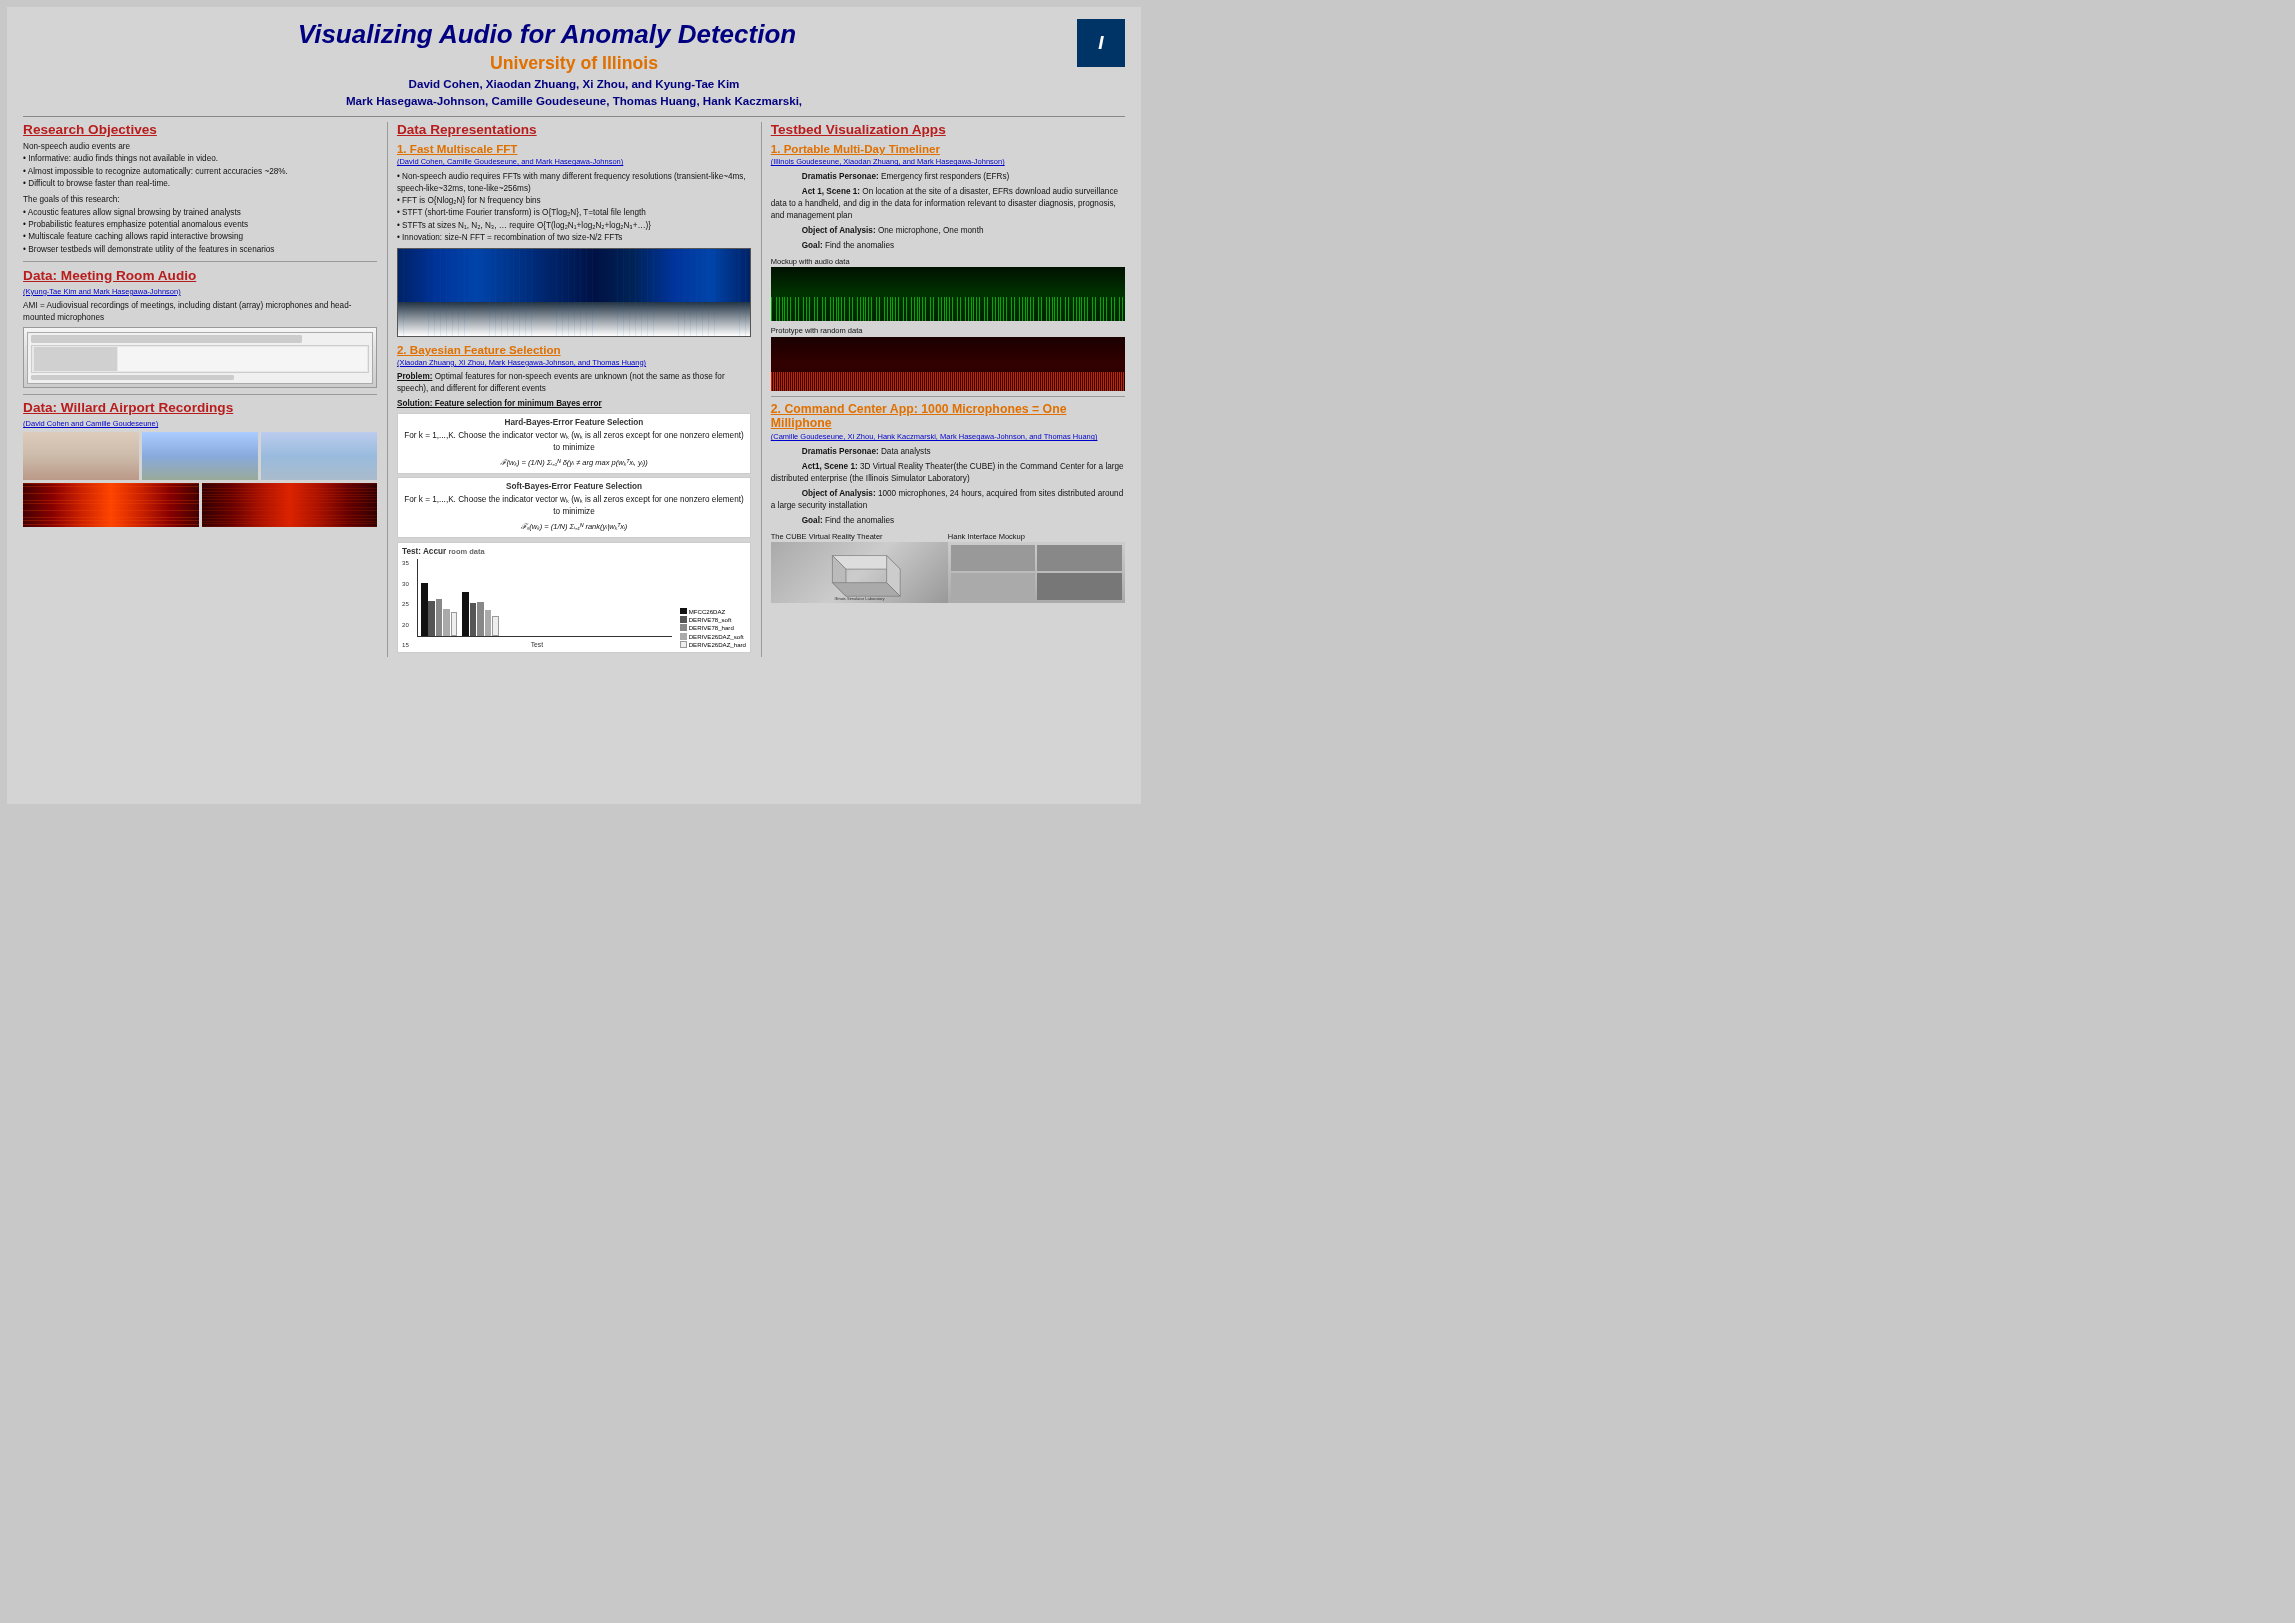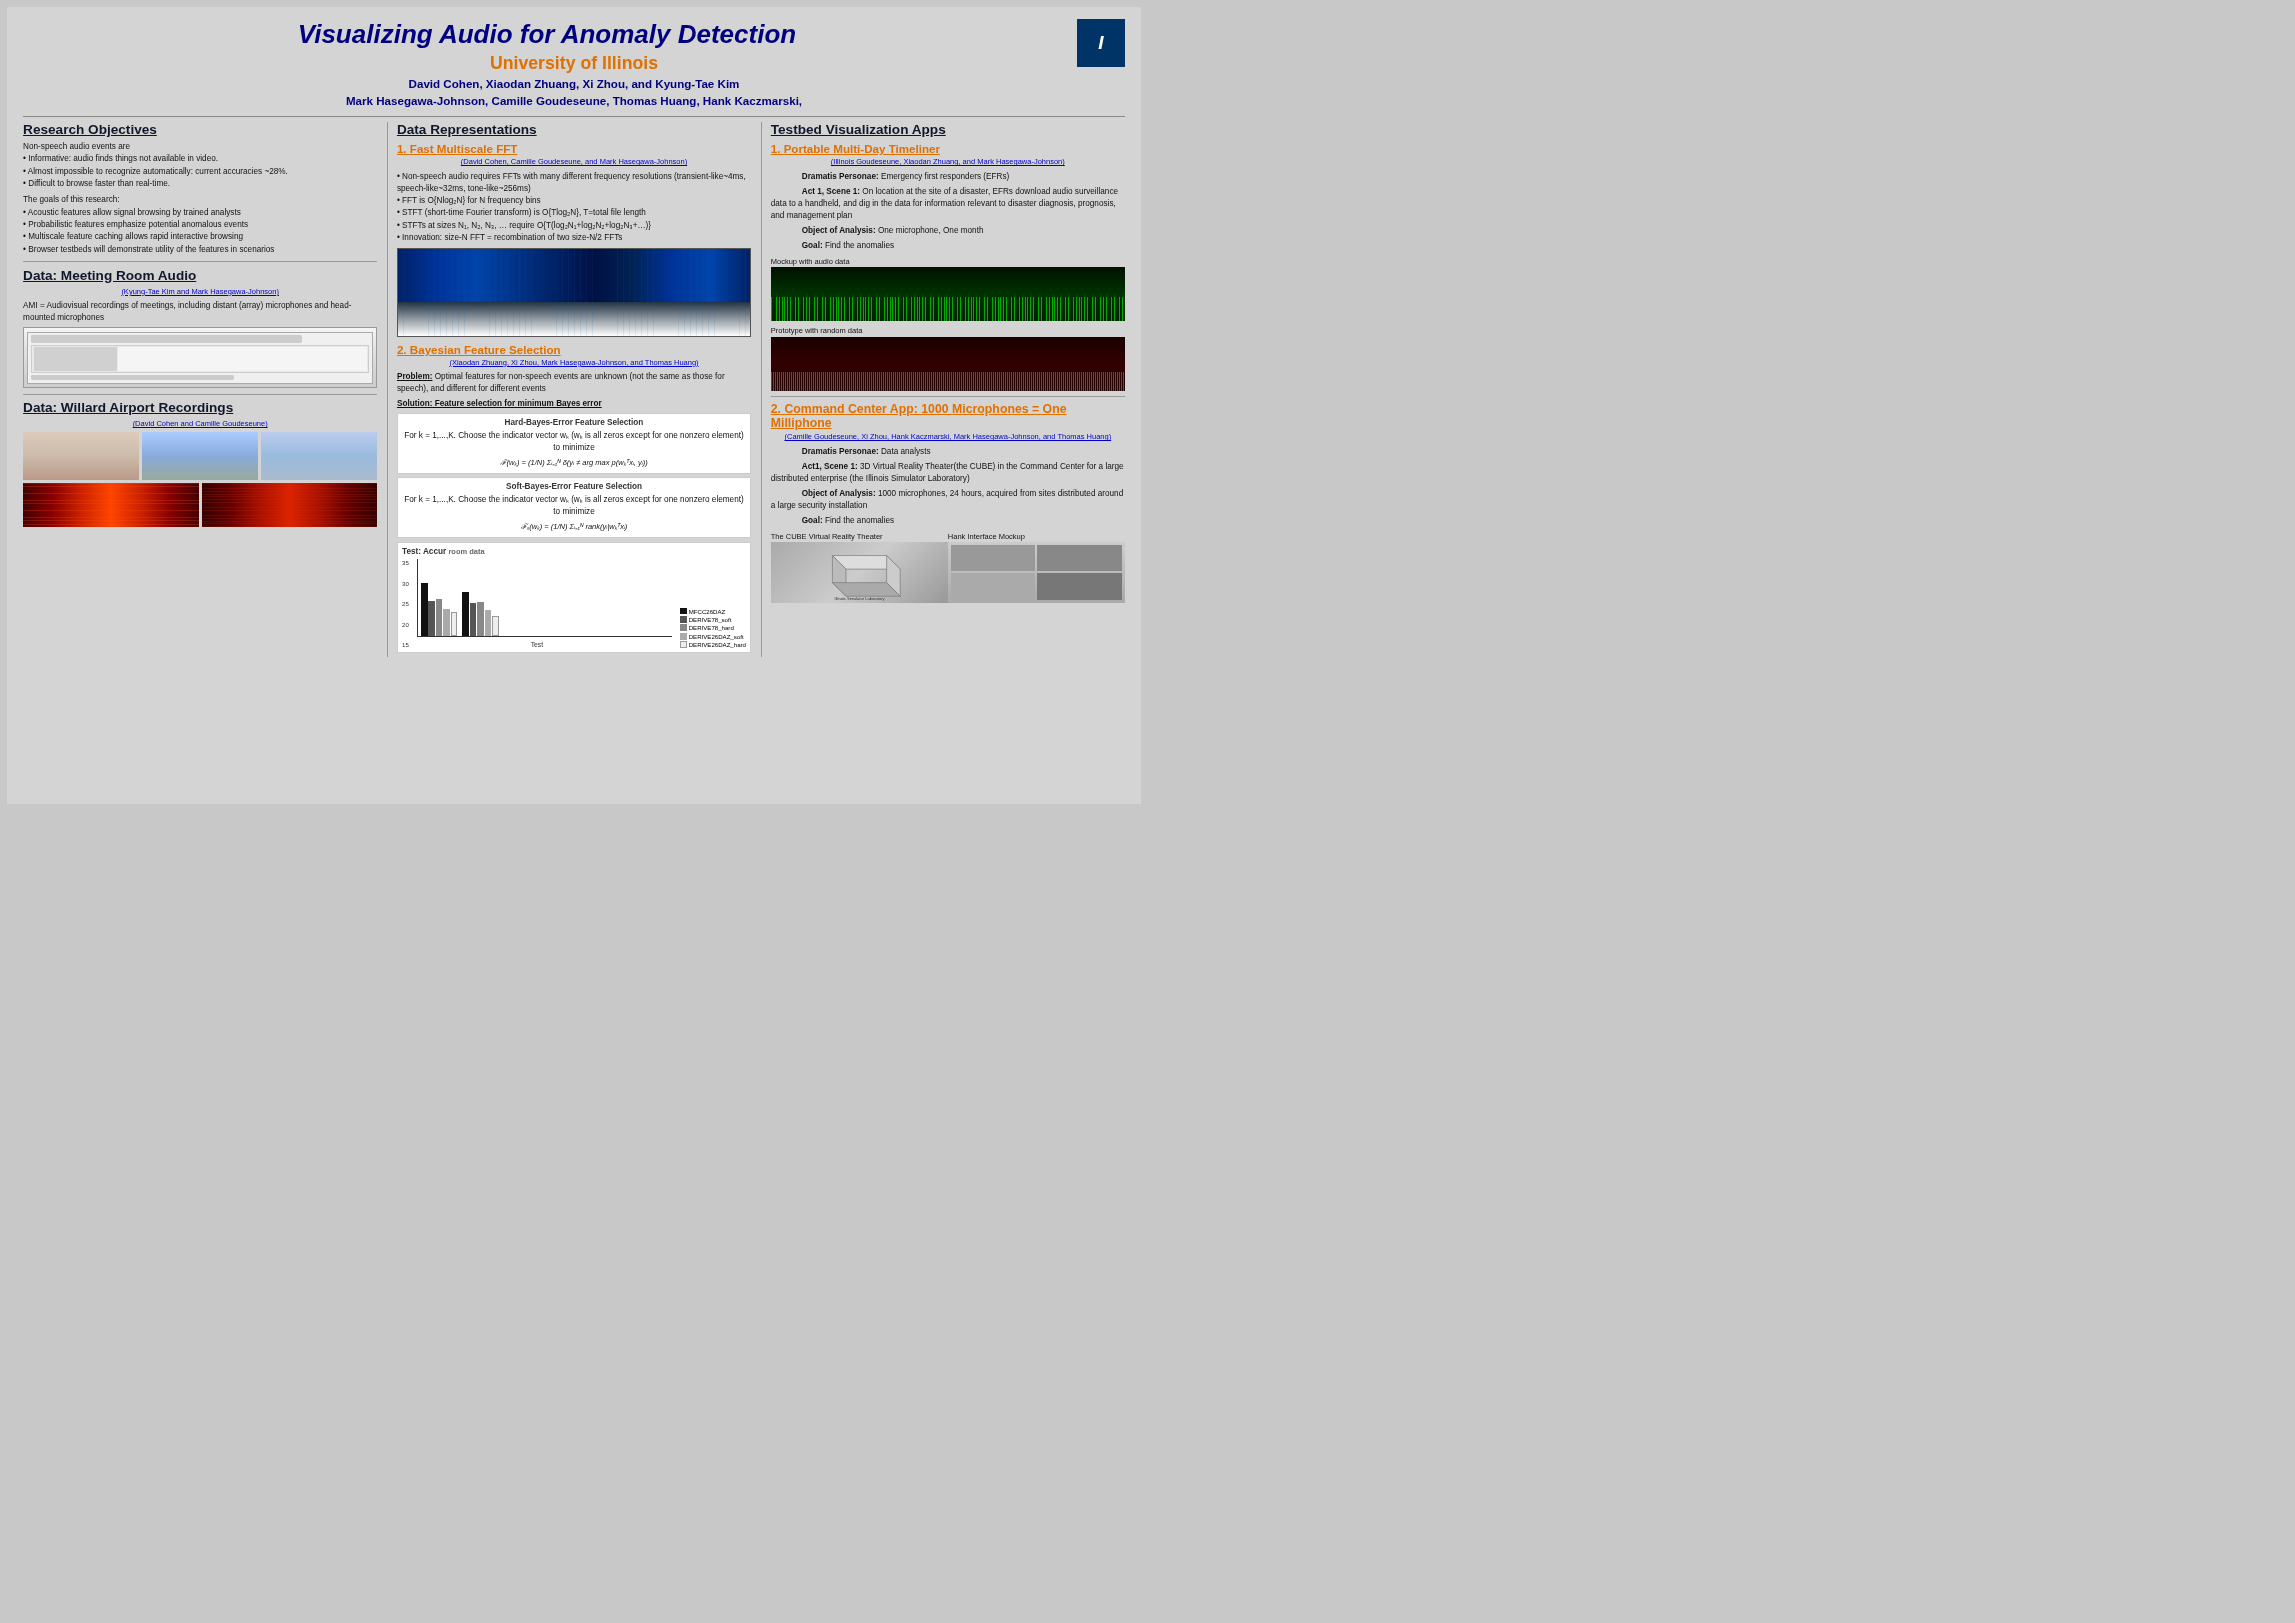--- a/index.html
+++ b/index.html
@@ -74,38 +74,37 @@
       align-items: flex-start;
     }
     .col {
       flex: 1;
       min-width: 0;
     }
     
     .section-heading {
       font-size: 13.6px;
       font-weight: bold;
-      color: #0f172a;
+      color: #b91c1c;
       text-decoration: underline;
       margin-bottom: 4.1px;
     }
     .sub-heading {
       font-size: 11.6px;
       font-weight: bold;
       color: #e07000;
       text-decoration: underline;
       margin-bottom: 2px;
       margin-top: 5.4px;
     }
     .sub-authors {
       font-size: 7.5px;
       color: #0000cc;
       text-decoration: underline;
       margin-bottom: 4.1px;
-      text-align: center;
     }
     .body-text {
       font-size: 8.2px;
       color: #111;
       line-height: 1.5;
       margin-bottom: 2.7px;
     }
     .body-text ul {
       list-style: none;
       padding-left: 0;

